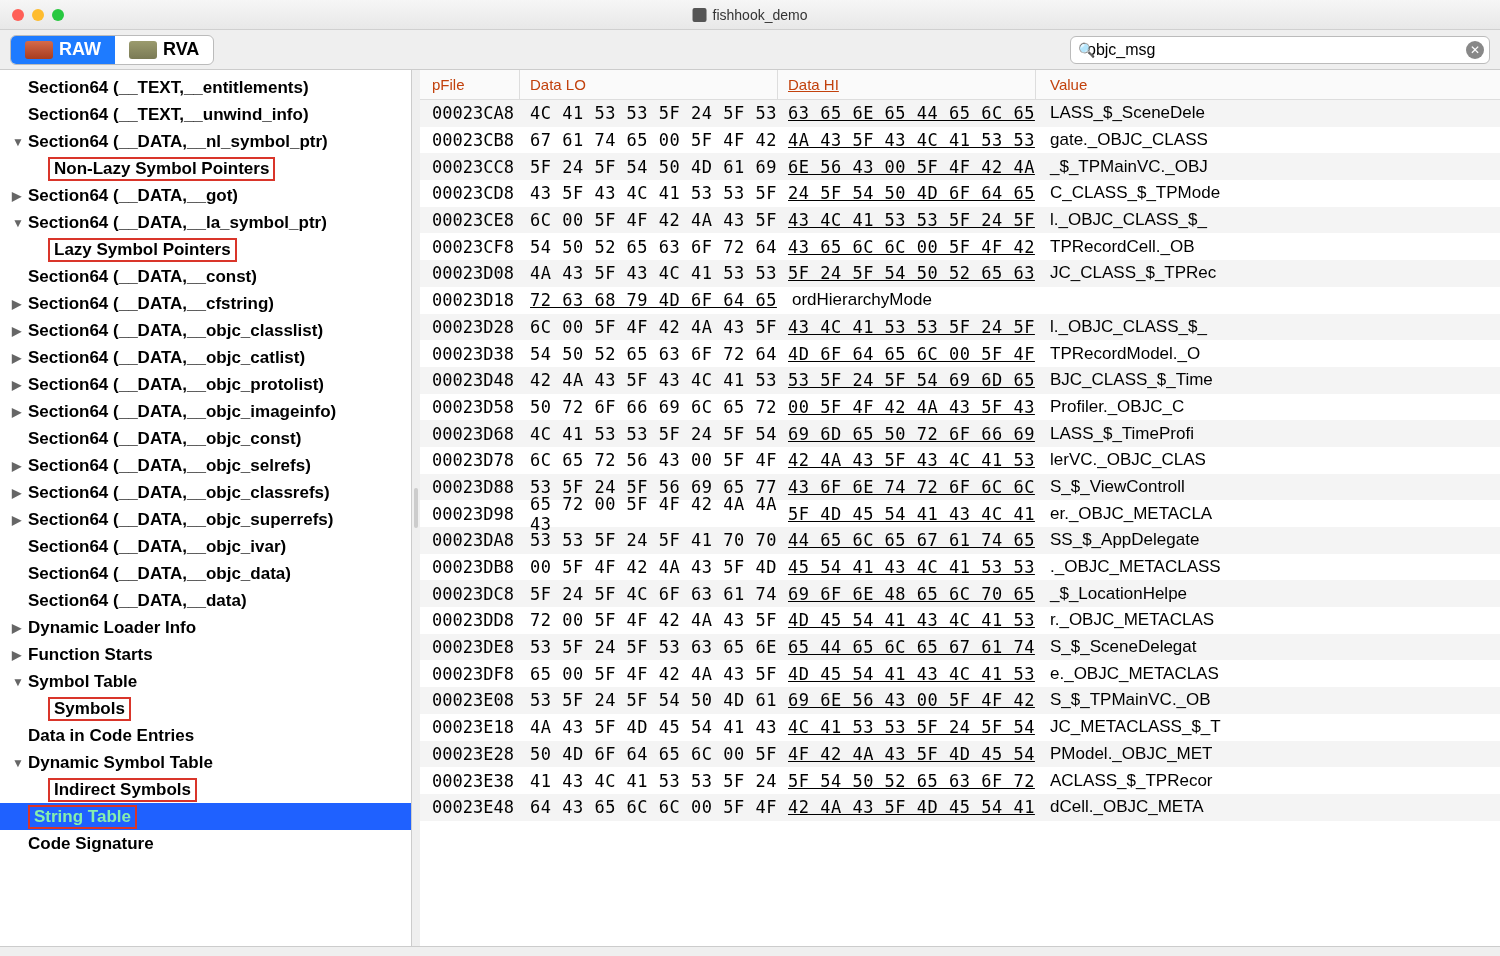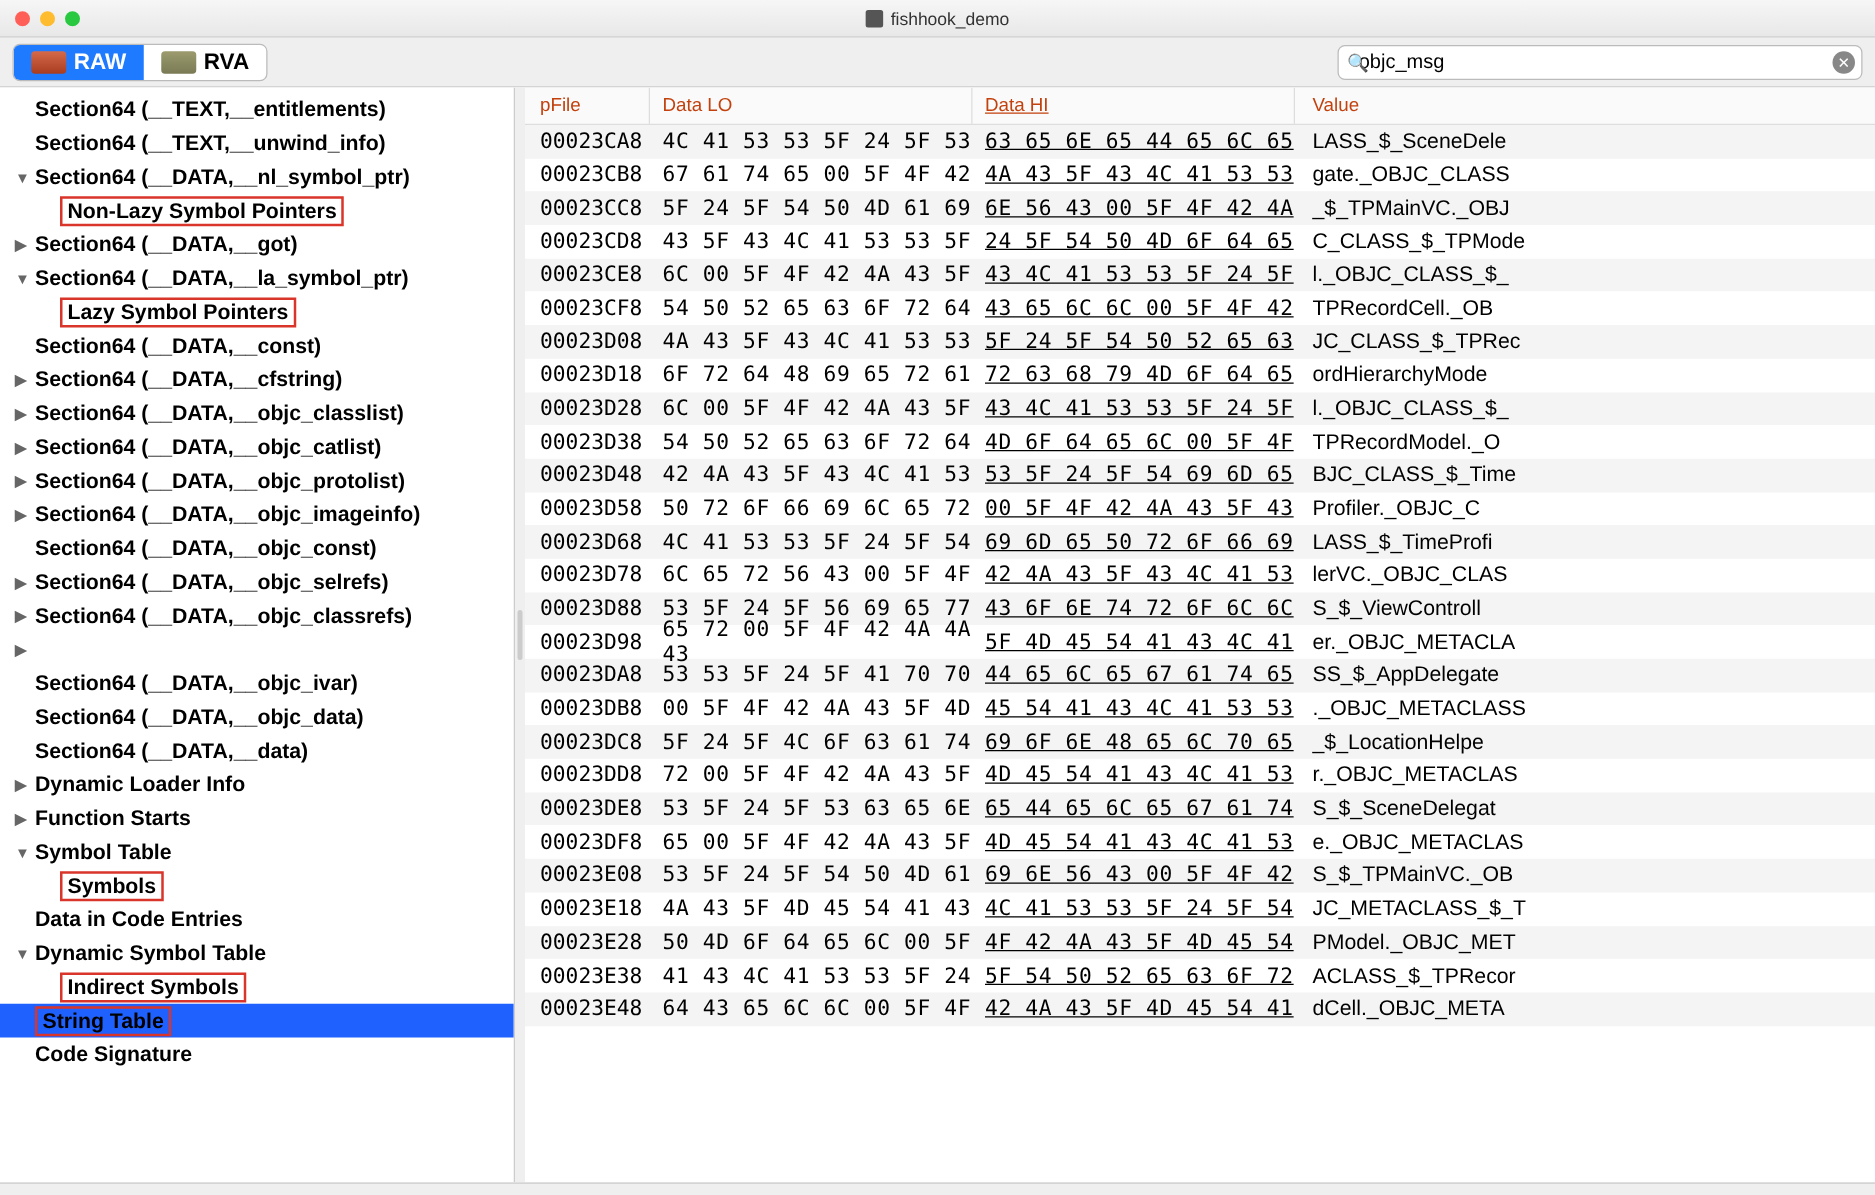--- a/index.html
+++ b/index.html
@@ -88,21 +88,21 @@
 }
 .tree-item {
   display: flex;
   align-items: center;
   height: 27px;
   padding-left: 28px;
   cursor: pointer;
   white-space: nowrap;
 }
 .tree-item.child { padding-left: 48px; }
-.tree-item.selected { background: #1f61ff; color: #000000; }
+.tree-item.selected { background: #1f61ff; color: #86efac; }
 .disclosure {
   display: inline-block;
   width: 14px;
   margin-left: -16px;
   margin-right: 2px;
   color: #666;
   font-size: 12px;
 }
 .highlight-box {
   border: 2px solid #d9352a;
@@ -231,20 +231,21 @@
       <div class="tree-item">
         <span class="disclosure">▶</span>
         <span>Section64 (__DATA,__objc_selrefs)</span>
       </div>
       <div class="tree-item">
         <span class="disclosure">▶</span>
         <span>Section64 (__DATA,__objc_classrefs)</span>
       </div>
       <div class="tree-item">
         <span class="disclosure">▶</span>
+        <span>Section64 (__DATA,__objc_superrefs)</span>
       </div>
       <div class="tree-item">
         <span>Section64 (__DATA,__objc_ivar)</span>
       </div>
       <div class="tree-item">
         <span>Section64 (__DATA,__objc_data)</span>
       </div>
       <div class="tree-item">
         <span>Section64 (__DATA,__data)</span>
       </div>
@@ -328,21 +329,20 @@
           <div class="col-val">TPRecordCell._OB</div>
         </div>
         <div class="hex-row">
           <div class="col-pfile">00023D08</div>
           <div class="col-lo">4A 43 5F 43 4C 41 53 53</div>
           <div class="col-hi">5F 24 5F 54 50 52 65 63</div>
           <div class="col-val">JC_CLASS_$_TPRec</div>
         </div>
         <div class="hex-row">
           <div class="col-pfile">00023D18</div>
-          <div class="col-lo">6F 72 64 48 69 65 72 61</div>
           <div class="col-hi">72 63 68 79 4D 6F 64 65</div>
           <div class="col-val">ordHierarchyMode</div>
         </div>
         <div class="hex-row">
           <div class="col-pfile">00023D28</div>
           <div class="col-lo">6C 00 5F 4F 42 4A 43 5F</div>
           <div class="col-hi">43 4C 41 53 53 5F 24 5F</div>
           <div class="col-val">l._OBJC_CLASS_$_</div>
         </div>
         <div class="hex-row">

